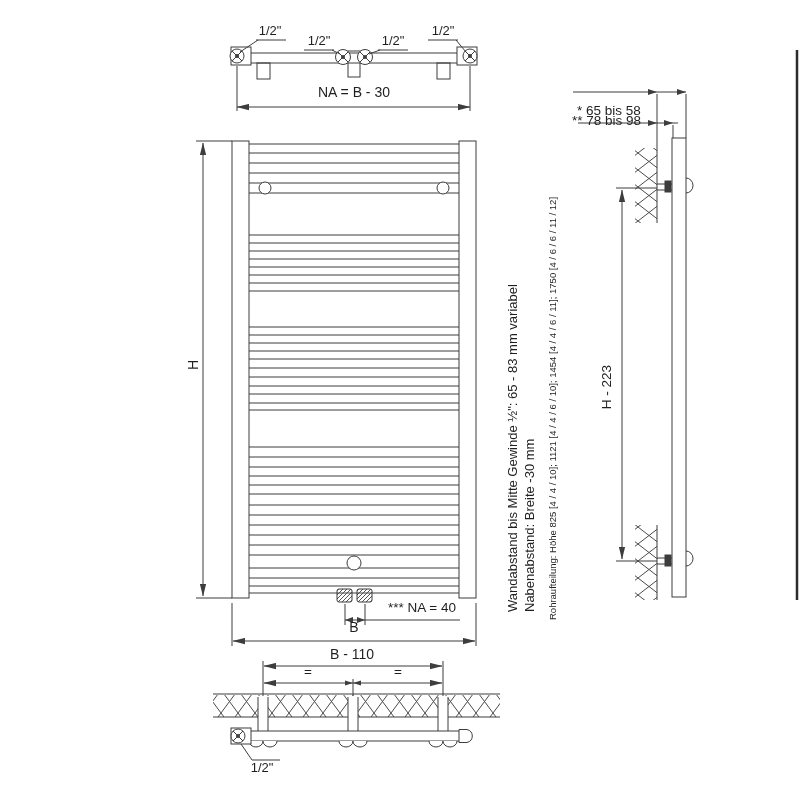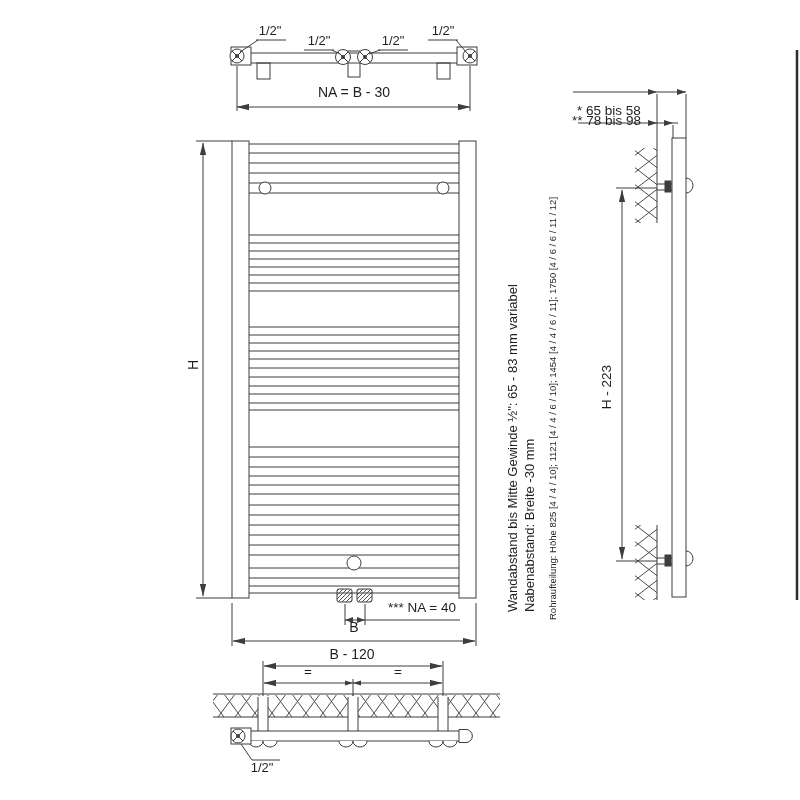--- a/index.html
+++ b/index.html
@@ -216,21 +216,21 @@
   <div class="lbl half ctr" style="left:427px;top:24px;width:32px;">1/2"</div>
 
   <div class="lbl dim ctr rot" style="left:186px;top:395px;width:60px;">H</div>
   <div class="lbl dim ctr" style="left:334px;top:620px;width:40px;">B</div>
   <div class="lbl ctr" style="left:379px;top:601px;width:86px;">*** NA = 40</div>
 
   <div class="lbl" style="left:572px;top:82px;margin-top:32px;">** 78 bis 98</div>
   <div class="lbl" style="left:577px;top:104px;">* 65 bis 58</div>
   <div class="lbl ctr rot" style="left:600px;top:442px;width:110px;">H - 223</div>
 
-  <div class="lbl dim ctr" style="left:290px;top:647px;width:124px;">B - 120</div>
+  <div class="lbl dim ctr" style="left:290px;top:647px;width:124px;">B - 110</div>
   <div class="lbl ctr" style="left:296px;top:665px;width:24px;">=</div>
   <div class="lbl ctr" style="left:386px;top:665px;width:24px;">=</div>
   <div class="lbl half ctr" style="left:244px;top:761px;width:36px;">1/2"</div>
 
   <div class="rot" style="position:absolute;left:504px;top:612px;width:380px;">
     <div class="lbl fn1" style="position:static;">Wandabstand bis Mitte Gewinde ½": 65 - 83 mm variabel</div>
     <div class="lbl fn1" style="position:static;">Nabenabstand: Breite -30 mm</div>
   </div>
   <div class="lbl fn2 rot" style="left:547px;top:620px;width:472px;">Rohraufteilung: Höhe 825 [4 / 4 / 10]; 1121 [4 / 4 / 6 / 10]; 1454 [4 / 4 / 6 / 11]; 1750 [4 / 6 / 6 / 11 / 12]</div>
 

